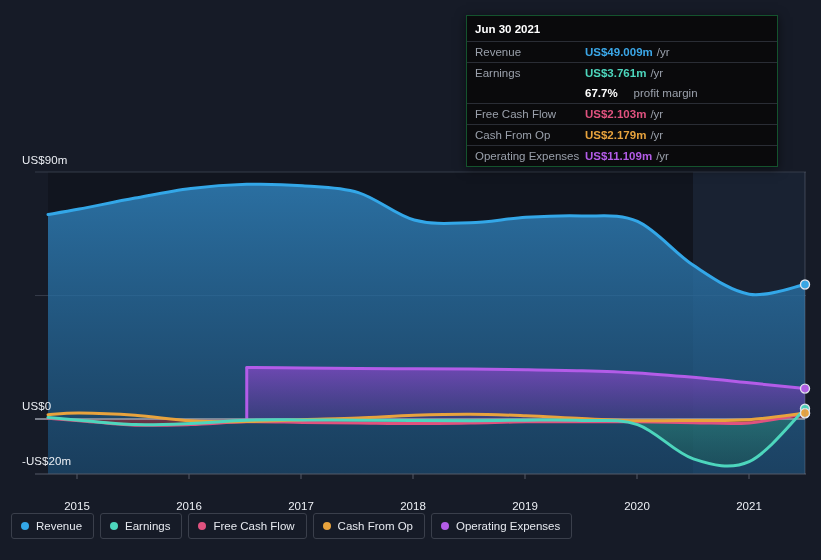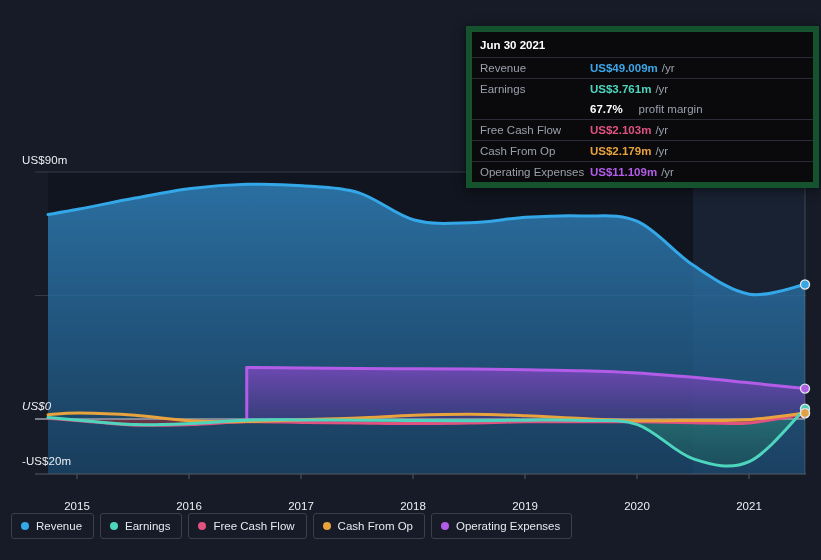--- a/index.html
+++ b/index.html
@@ -14,33 +14,33 @@
   
   .plot-wrap{position:absolute;left:0;top:0;width:821px;height:560px;}
   svg.plot{position:absolute;left:0;top:0;}
 
   
   .ylab{
     position:absolute;font-size:11.5px;color:#eceff4;letter-spacing:.1px;
     white-space:nowrap;
   }
   #ylab-top{left:22px;top:154px;}
-  #ylab-zero{left:22px;top:400px;font-style:italic;}
+  #ylab-zero{left:22px;top:400px;}
   #ylab-bottom{left:22px;top:455px;text-align:center;}
 
   
   .xlab{
     position:absolute;top:500px;font-size:11.5px;color:#eceff4;
     transform:translateX(-50%);white-space:nowrap;
   }
 
   
   #tooltip{
-    position:absolute;left:466px;top:26px;width:353px;
-    background:#0a0a0c;border:6px solid #14532d;
+    position:absolute;left:466px;top:15px;width:312px;
+    background:#0a0a0c;border:1px solid #14532d;
     box-sizing:border-box;padding:0;
     box-shadow:0 2px 10px rgba(0,0,0,.55);
   }
   #tt-date{
     font-size:11.5px;font-weight:bold;color:#ffffff;
     padding:7px 8px 6px 8px;
   }
   .tt-row{
     display:flex;align-items:baseline;
     border-top:1px solid #2a2d35;

